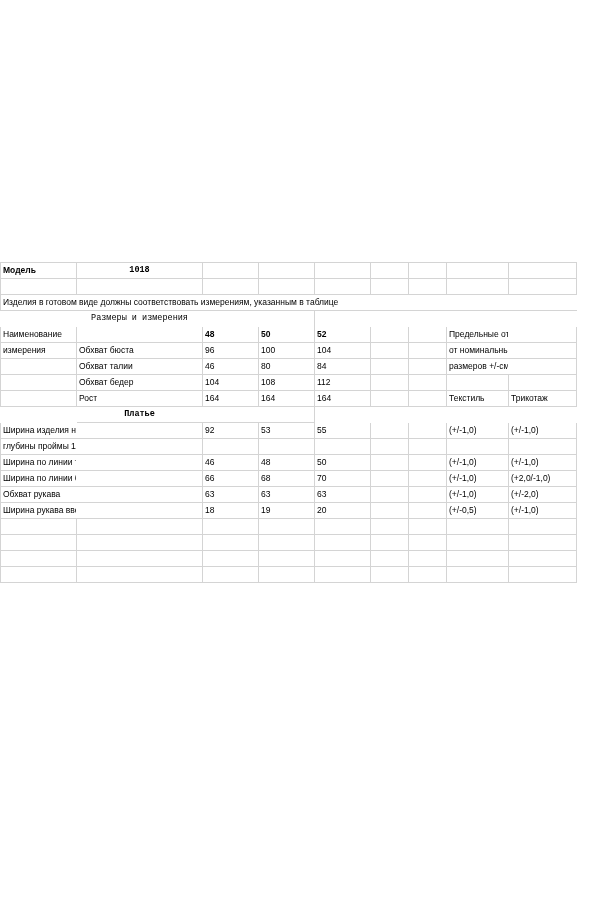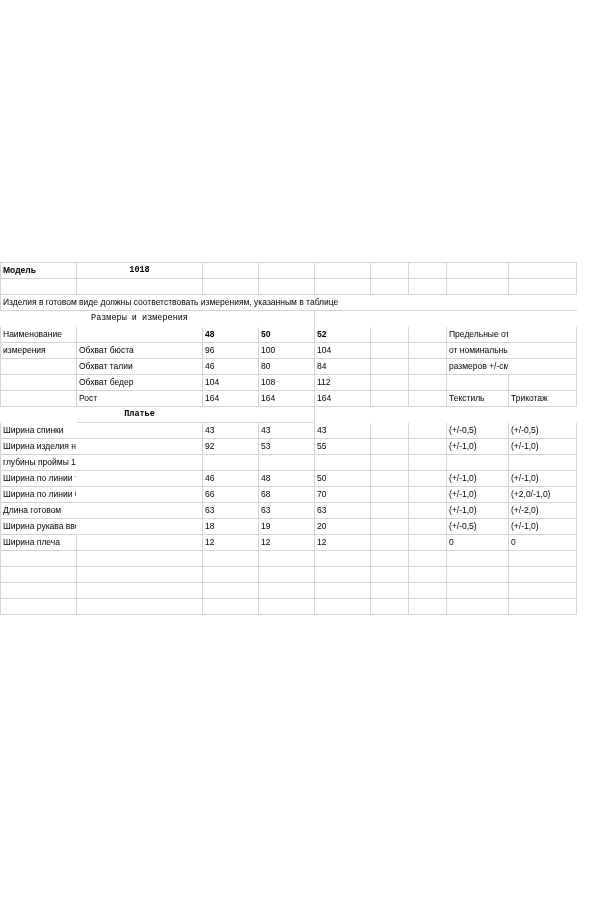--- a/index.html
+++ b/index.html
@@ -177,31 +177,20 @@
         <td class="nb-l nb-r"></td>
         <td class="nb-l"></td>
         <td class="noborder"></td>
         <td class="noborder"></td>
         <td class="noborder"></td>
         <td class="noborder"></td>
         <td class="noborder"></td>
       </tr>
 
 
-      <tr>
-        <td class="c-left nb-r">Ширина спинки</td>
-        <td class="nb-l"></td>
-        <td class="c-right">43</td>
-        <td class="c-right">43</td>
-        <td class="c-right">43</td>
-        <td></td>
-        <td></td>
-        <td class="c-left">(+/-0,5)</td>
-        <td class="c-left">(+/-0,5)</td>
-      </tr>
 
       <tr>
         <td class="c-left nb-r">Ширина изделия на уровне</td>
         <td class="nb-l"></td>
         <td class="c-right">92</td>
         <td class="c-right">53</td>
         <td class="c-right">55</td>
         <td></td>
         <td></td>
         <td class="c-left">(+/-1,0)</td>
@@ -238,21 +227,21 @@
         <td class="c-right">66</td>
         <td class="c-right">68</td>
         <td class="c-right">70</td>
         <td></td>
         <td></td>
         <td class="c-left">(+/-1,0)</td>
         <td class="c-left">(+2,0/-1,0)</td>
       </tr>
 
       <tr>
-        <td class="c-left nb-r">Длина готовом</td>
+        <td class="c-left nb-r">Обхват рукава</td>
         <td class="nb-l"></td>
         <td class="c-right">63</td>
         <td class="c-right">63</td>
         <td class="c-right">63</td>
         <td></td>
         <td></td>
         <td class="c-left">(+/-1,0)</td>
         <td class="c-left">(+/-2,0)</td>
       </tr>
 
@@ -261,31 +250,20 @@
         <td class="nb-l"></td>
         <td class="c-right">18</td>
         <td class="c-right">19</td>
         <td class="c-right">20</td>
         <td></td>
         <td></td>
         <td class="c-left">(+/-0,5)</td>
         <td class="c-left">(+/-1,0)</td>
       </tr>
 
-      <tr>
-        <td class="c-left">Ширина плеча</td>
-        <td></td>
-        <td class="c-right">12</td>
-        <td class="c-right">12</td>
-        <td class="c-right">12</td>
-        <td></td>
-        <td></td>
-        <td class="c-right">0</td>
-        <td class="c-right">0</td>
-      </tr>
 
       <tr>
         <td></td>
           <td></td>
           <td></td>
           <td></td>
           <td></td>
           <td></td>
           <td></td>
           <td></td>

